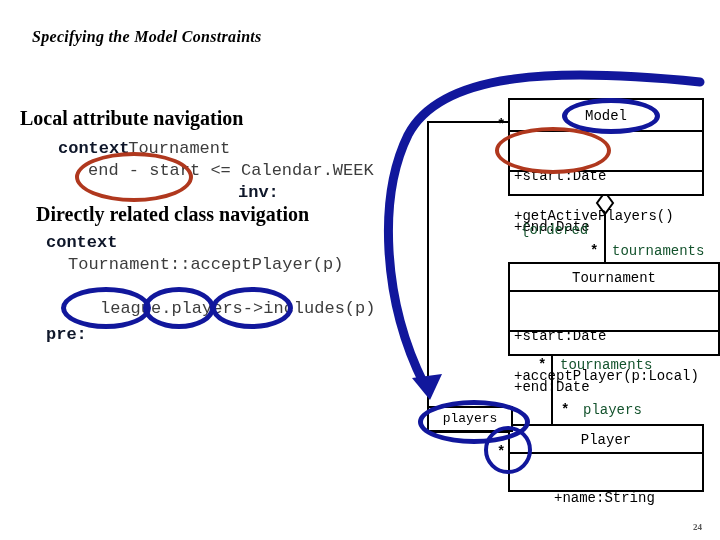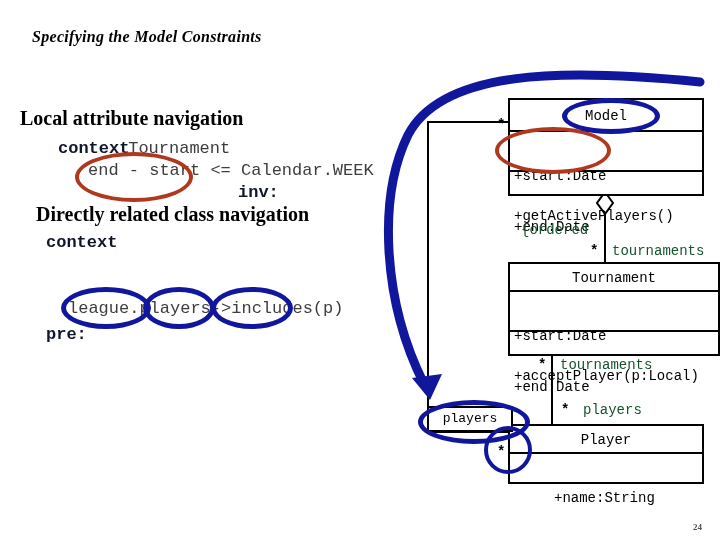--- a/index.html
+++ b/index.html
@@ -130,22 +130,23 @@
   <div class="bullet-head" style="left:20px; top:107px;">Local attribute navigation</div>
 
   <div class="code kw" style="left:58px; top:139px;">context</div>
   <div class="code" style="left:118px; top:139px;"> Tournament </div>
   <div class="code kw" style="left:238px; top:139px;margin-top:44px;">inv:</div>
   <div class="code" style="left:88px; top:161px;">end - start &lt;= Calendar.WEEK</div>
 
   <div class="bullet-head" style="left:20px; top:203px;margin-left:16px;">Directly related class navigation</div>
 
   <div class="code kw" style="left:46px; top:233px;">context</div>
+  <div class="code" style="left:68px; top:255px;">Tournament::acceptPlayer(p)</div>
   <div class="code kw" style="left:46px; top:277px;margin-top:48px;">pre:</div>
-  <div class="code" style="left:68px; top:299px;">league.players-&gt;includes(p)</div>
+  <div class="code" style="left:68px; top:299px;padding-left:32px;">league.players-&gt;includes(p)</div>
 
   <div class="hline" style="left:427px; top:121px; width:83px;"></div>
   <div class="vline" style="left:427px; top:121px; height:312px;"></div>
   <div class="hline" style="left:427px; top:431px; width:85px;"></div>
 
   <div class="vline" style="left:604px; top:192px; height:70px;"></div>
 
   <div class="vline" style="left:551px; top:355px; height:70px;"></div>
 
   <svg class="overlay">
@@ -167,21 +168,21 @@
     <div class="uml-row uml-name" style="height:28px; line-height:24px;">Tournament</div>
     <div class="uml-row uml-attr" style="height:40px;">
       <div>+start:Date</div>
       <div>+end:Date</div>
     </div>
     <div class="uml-row uml-attr" style="height:24px;">
       <div>+acceptPlayer(p:Local)</div>
     </div>
   </div>
 
-  <div class="uml-box" style="left:508px; top:424px; width:196px; height:60px;">
+  <div class="uml-box" style="left:508px; top:424px; width:196px; height:68px;">
     <div class="uml-row uml-name" style="height:28px; line-height:24px;">Player</div>
     <div class="uml-row uml-attr" style="height:36px;padding-left:44px;">
       <div>+name:String</div>
       
     </div>
   </div>
 
   <div class="uml-box" style="left:427px; top:406px; width:86px; height:26px; border-width:2px;">
     <div class="uml-name" style="line-height:22px; font-size:13px;">players</div>
   </div>

